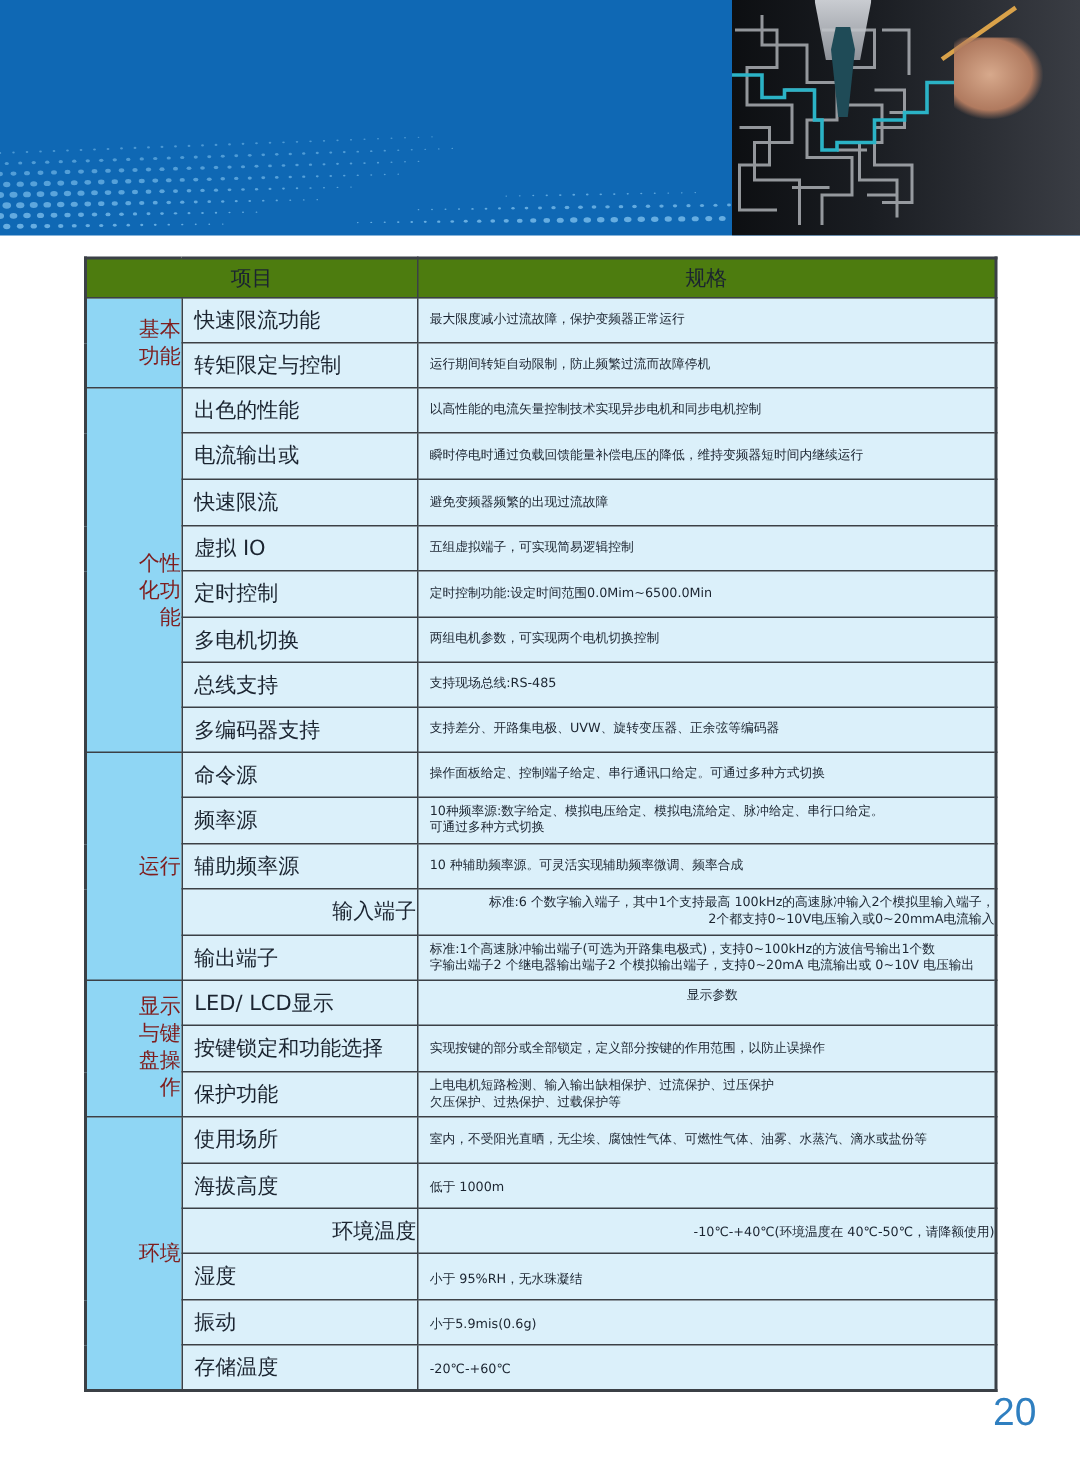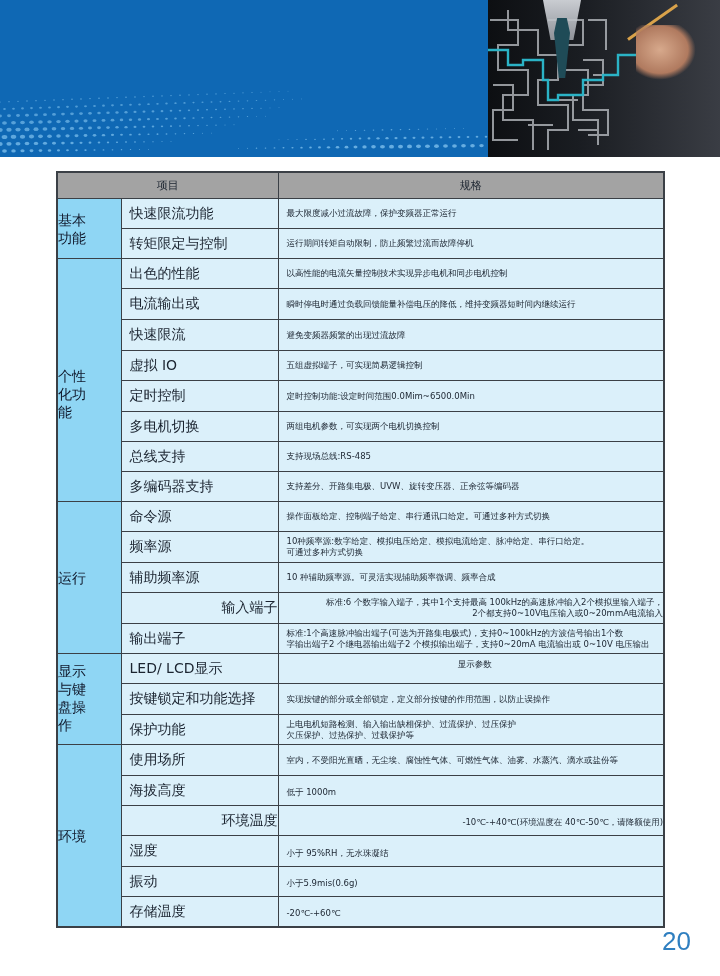--- a/index.html
+++ b/index.html
@@ -39,31 +39,31 @@
     background: #d9a24a; transform: rotate(-35deg); transform-origin: left center;
   }
   .photo svg.maze { position: absolute; left: 0; top: 0; }
 
   table.spec {
     position: absolute; left: 56px; top: 171px; width: 607px;
     border-collapse: collapse; table-layout: fixed;
     border: 2px solid #3b4046;
   }
   table.spec th {
-    background: #a3a3a3; color: #1b2430; font-weight: normal;
-    font-size: 11px; height: 25px; padding: 0;
+    background: #4d7c0f; color: #1b2430; font-weight: normal;
+    font-size: 14px; height: 25px; padding: 0;
     border: 1px solid #3b4046; text-align: center;
   }
   table.spec td {
     border: 1px solid #3b4046; padding: 0;
     background: #dbf0fa; vertical-align: middle;
   }
   td.group {
-    background: #8fd6f4 !important; text-align: left; font-size: 14px;
-    color: #0f172a; line-height: 18px;
+    background: #8fd6f4 !important; text-align: right; font-size: 14px;
+    color: #7f1d1d; line-height: 18px;
   }
   td.group.top { vertical-align: top; padding-top: 10px; }
   td.item {
     font-size: 14px; color: #1b2430; padding-left: 8px !important;
     white-space: nowrap; height: 29px;
   }
   td.spec-text {
     font-size: 8.5px; color: #1b2430; padding-left: 8px !important;
     line-height: 11px; white-space: nowrap; overflow: visible;
   }

